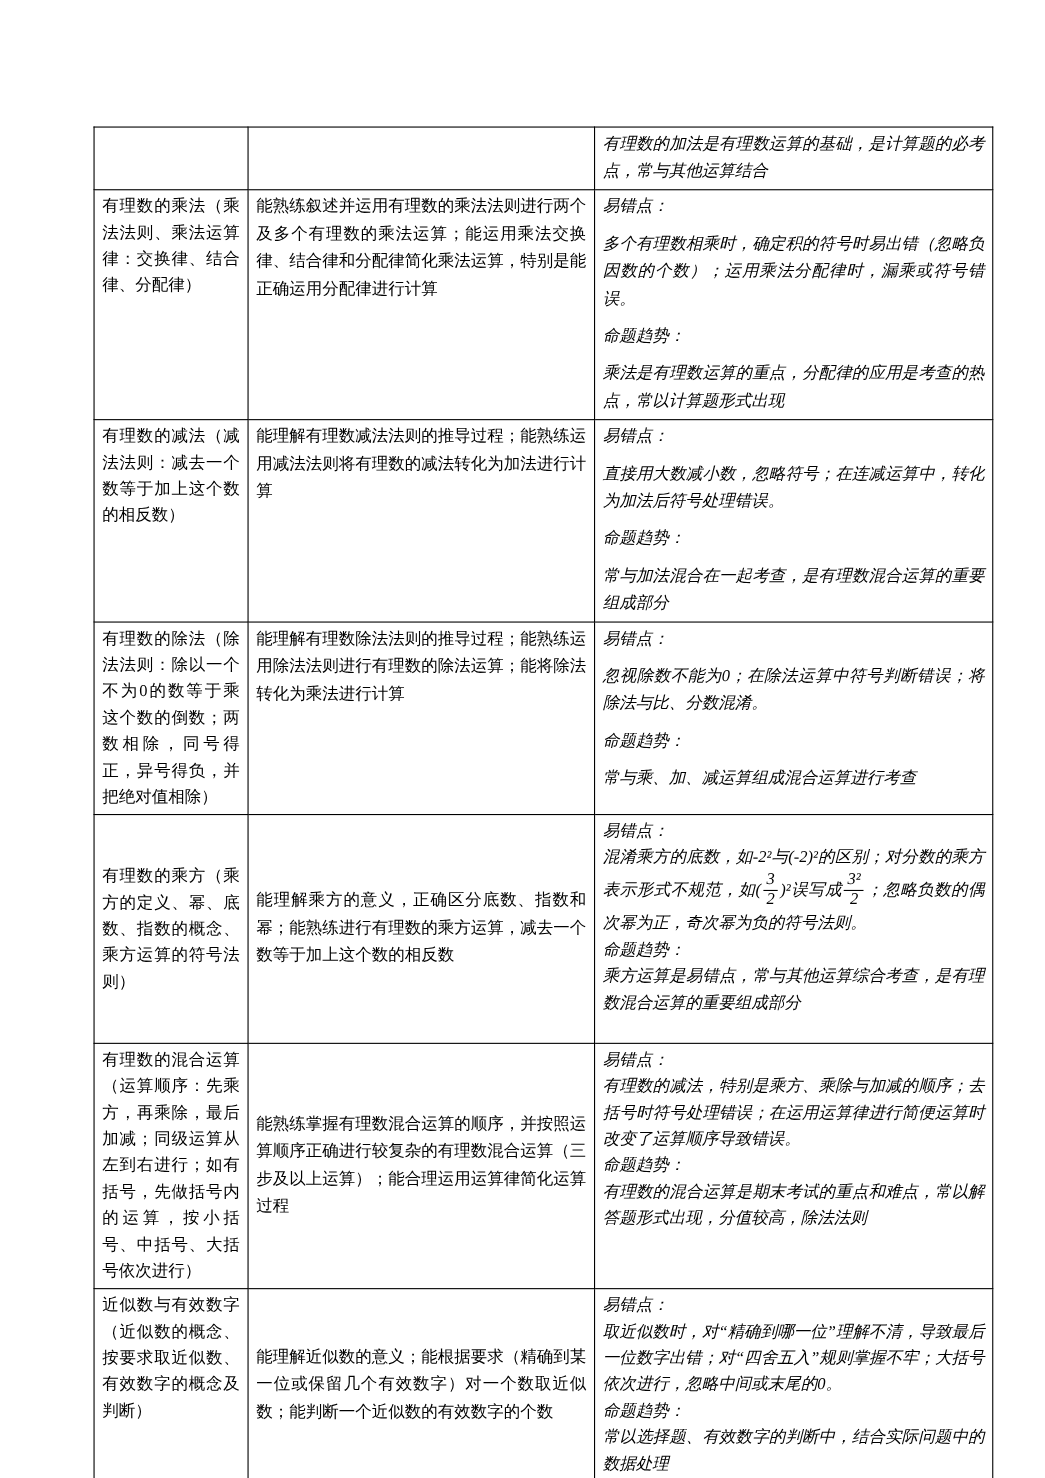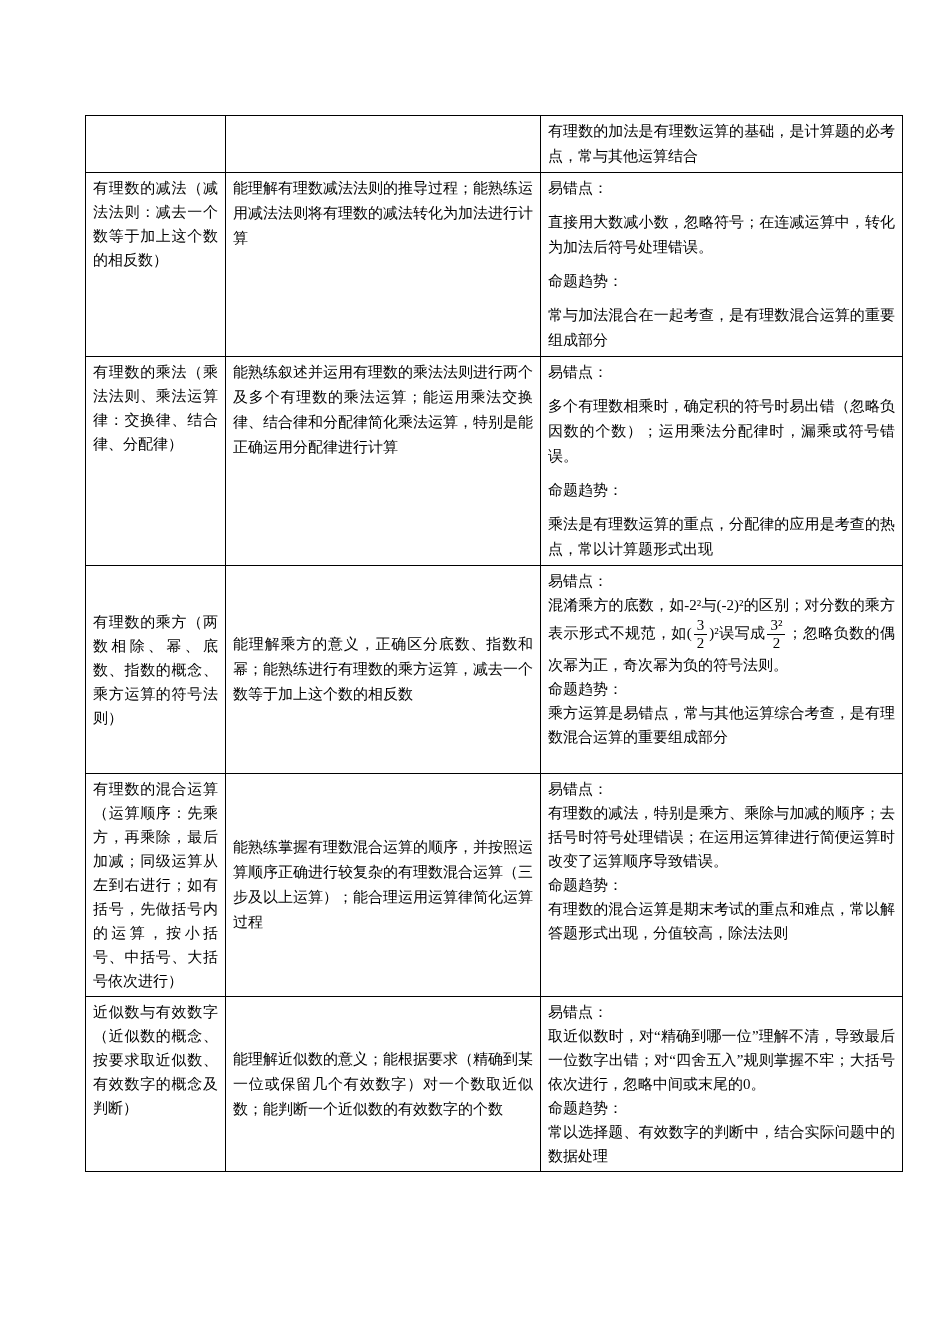--- a/index.html
+++ b/index.html
@@ -23,21 +23,21 @@
     border: 1px solid #000000;
     vertical-align: top;
     font-size: 15px;
     line-height: 25px;
     padding: 3px 7px;
     overflow: hidden;
     word-break: break-all;
   }
   .col-topic  { width: 140px; text-align: justify; line-height: 24px; }
   .col-req    { width: 315px; text-align: justify; }
-  .col-notes  { width: 362px; text-align: justify; }
+  .col-notes  { width: 362px; text-align: justify; font-style: italic; }
 
   .row-1 { height: 50px;  }
   .row-2 { height: 148px; }
   .row-3 { height: 177px; }
   .row-4 { height: 170px; }
   .row-5 { height: 208px; }
   .row-6 { height: 204px; }
   .row-7 { height: 168px; }
 
   
@@ -72,42 +72,52 @@
 <div class="page">
   <table class="doc-table">
     <tbody id="table-body">
         <tr class="doc-row row-1">
     <td class="col-topic"></td>
     <td class="col-req"></td>
     <td class="col-notes">
             <p class="note-body">有理数的加法是有理数运算的基础，是计算题的必考点，常与其他运算结合</p>
           </td>
   </tr>
+        <tr class="doc-row row-3">
+    <td class="col-topic">有理数的乘法（乘法法则、乘法运算律：交换律、结合律、分配律）</td>
+    <td class="col-req">能熟练叙述并运用有理数的乘法法则进行两个及多个有理数的乘法运算；能运用乘法交换律、结合律和分配律简化乘法运算，特别是能正确运用分配律进行计算</td>
+    <td class="col-notes">
+            <p class="note-label">易错点：</p>
+            <p class="note-body">多个有理数相乘时，确定积的符号时易出错（忽略负因数的个数）；运用乘法分配律时，漏乘或符号错误。</p>
+            <p class="note-label">命题趋势：</p>
+            <p class="note-body">乘法是有理数运算的重点，分配律的应用是考查的热点，常以计算题形式出现</p>
+          </td>
+  </tr>
         <tr class="doc-row row-2">
     <td class="col-topic">有理数的减法（减法法则：减去一个数等于加上这个数的相反数）</td>
     <td class="col-req">能理解有理数减法法则的推导过程；能熟练运用减法法则将有理数的减法转化为加法进行计算</td>
     <td class="col-notes">
             <p class="note-label">易错点：</p>
             <p class="note-body">直接用大数减小数，忽略符号；在连减运算中，转化为加法后符号处理错误。</p>
             <p class="note-label">命题趋势：</p>
             <p class="note-body">常与加法混合在一起考查，是有理数混合运算的重要组成部分</p>
           </td>
   </tr>
-        <tr class="doc-row row-3">
-    <td class="col-topic">有理数的乘法（乘法法则、乘法运算律：交换律、结合律、分配律）</td>
-    <td class="col-req">能熟练叙述并运用有理数的乘法法则进行两个及多个有理数的乘法运算；能运用乘法交换律、结合律和分配律简化乘法运算，特别是能正确运用分配律进行计算</td>
+        <tr class="doc-row row-4">
+    <td class="col-topic">有理数的除法（除法法则：除以一个不为0的数等于乘这个数的倒数；两数相除，同号得正，异号得负，并把绝对值相除）</td>
+    <td class="col-req">能理解有理数除法法则的推导过程；能熟练运用除法法则进行有理数的除法运算；能将除法转化为乘法进行计算</td>
     <td class="col-notes">
             <p class="note-label">易错点：</p>
-            <p class="note-body">多个有理数相乘时，确定积的符号时易出错（忽略负因数的个数）；运用乘法分配律时，漏乘或符号错误。</p>
+            <p class="note-body">忽视除数不能为0；在除法运算中符号判断错误；将除法与比、分数混淆。</p>
             <p class="note-label">命题趋势：</p>
-            <p class="note-body">乘法是有理数运算的重点，分配律的应用是考查的热点，常以计算题形式出现</p>
+            <p class="note-body">常与乘、加、减运算组成混合运算进行考查</p>
           </td>
   </tr>
         <tr class="doc-row row-5">
-    <td class="col-topic">有理数的乘方（两数相除、幂、底数、指数的概念、乘方运算的符号法则）</td>
+    <td class="col-topic">有理数的乘方（乘方的定义、幂、底数、指数的概念、乘方运算的符号法则）</td>
     <td class="col-req">能理解乘方的意义，正确区分底数、指数和幂；能熟练进行有理数的乘方运算，减去一个数等于加上这个数的相反数</td>
     <td class="col-notes">
             <p class="note-label">易错点：</p>
             <p class="note-body">混淆乘方的底数，如-2²与(-2)²的区别；对分数的乘方表示形式不规范，如(<span class="frac">
                 <span class="num">3</span>
                 <span class="den">2</span>
               </span>)²误写成<span class="frac">
                 <span class="num">3²</span>
                 <span class="den">2</span>
               </span>；忽略负数的偶次幂为正，奇次幂为负的符号法则。</p>

